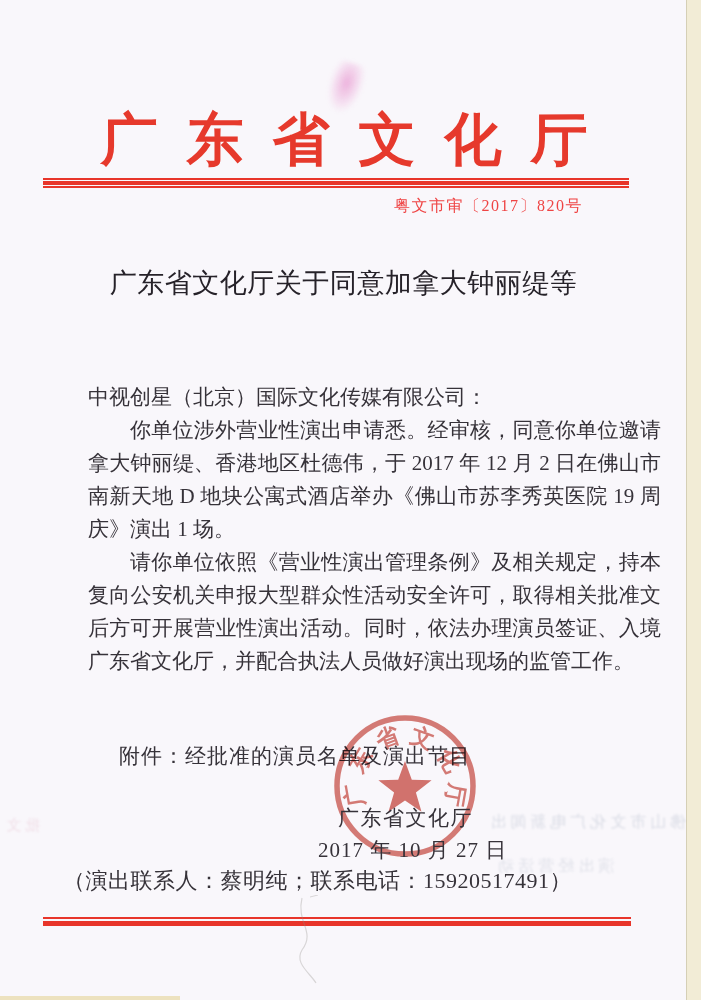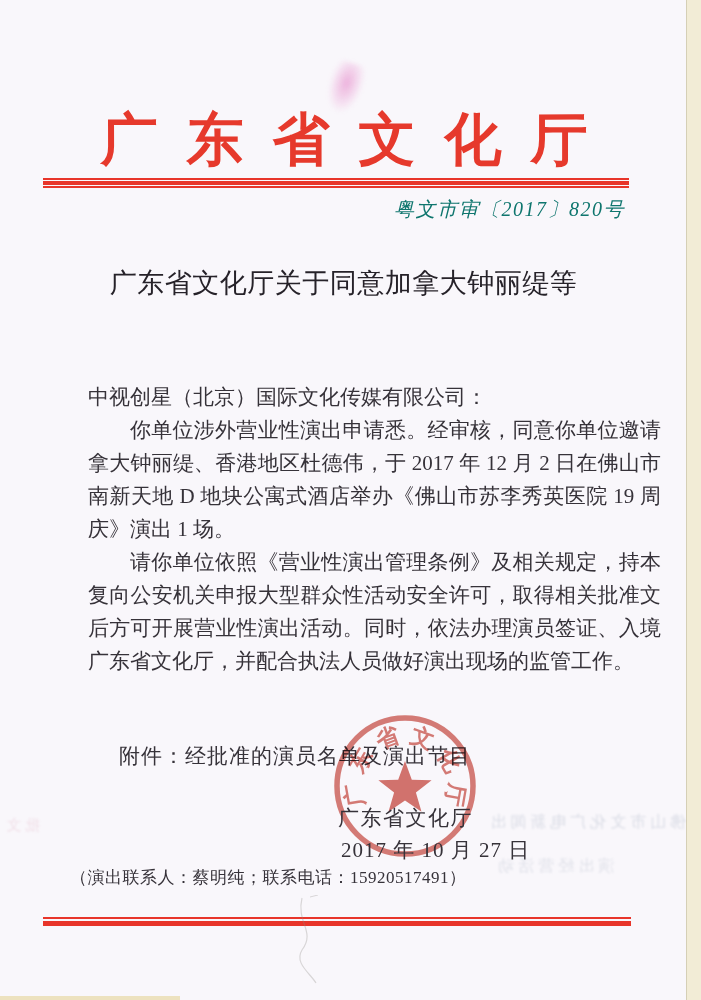--- a/index.html
+++ b/index.html
@@ -36,23 +36,22 @@
   }
   .red-rule-top{
     position:absolute;left:43px;top:178px;width:586px;height:10px;
     background:linear-gradient(to bottom,
       var(--rule-red) 0 2px, transparent 2px 3px,
       var(--rule-red) 3px 7px, transparent 7px 8px,
       var(--rule-red) 8px 10px);
   }
   .doc-number{
     position:absolute;top:196px;left:394px;
-    font-size:20px;letter-spacing:1.5px;color:#0f766e;
+    font-size:16px;letter-spacing:1.5px;color:#ef4444;
     white-space:nowrap;
-    font-style:italic;
   }
   .doc-title{
     position:absolute;top:260px;left:0;right:14px;
     text-align:center;font-weight:400;
     font-size:27px;line-height:46px;color:#262229;
     letter-spacing:.5px;
   }
   .body-block{
     position:absolute;top:381px;left:88px;width:573px;
     font-size:21px;
@@ -69,25 +68,25 @@
   .attachment{
     position:absolute;top:742px;left:119px;
     font-size:21px;letter-spacing:1px;white-space:nowrap;
   }
   .sig-org{
     position:absolute;top:804px;left:338px;
     font-size:21px;letter-spacing:1.5px;white-space:nowrap;
   }
   .sig-date{
     position:absolute;top:836px;left:318px;
-    font-size:21px;letter-spacing:1px;white-space:nowrap;margin-left:23px;
+    font-size:21px;letter-spacing:1px;white-space:nowrap;
   }
   .contact-line{
-    position:absolute;top:866px;left:70px;
-    font-size:17px;letter-spacing:.5px;white-space:nowrap;
+    position:absolute;top:866px;left:63px;
+    font-size:22px;letter-spacing:.5px;white-space:nowrap;
   }
   .red-rule-bottom{
     position:absolute;left:43px;top:917px;width:588px;height:10px;
     background:linear-gradient(to bottom,
       var(--rule-red) 0 2px, transparent 2px 4px,
       var(--rule-red) 4px 9px, transparent 9px 10px);
   }
   .seal{
     position:absolute;left:330px;top:711px;width:150px;height:150px;
     mix-blend-mode:multiply;opacity:.88;

